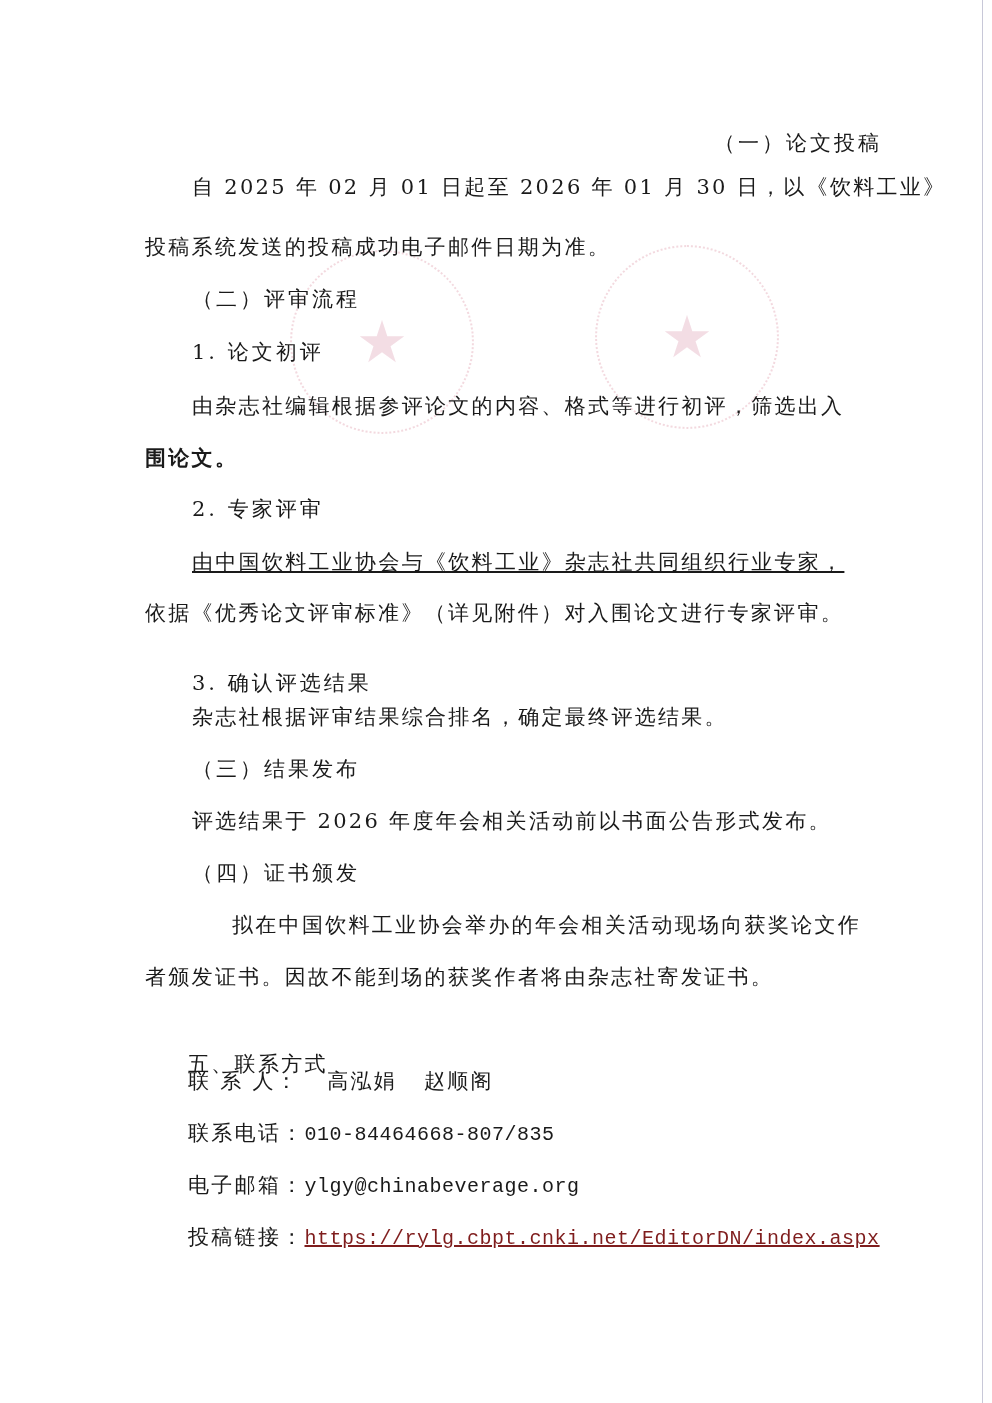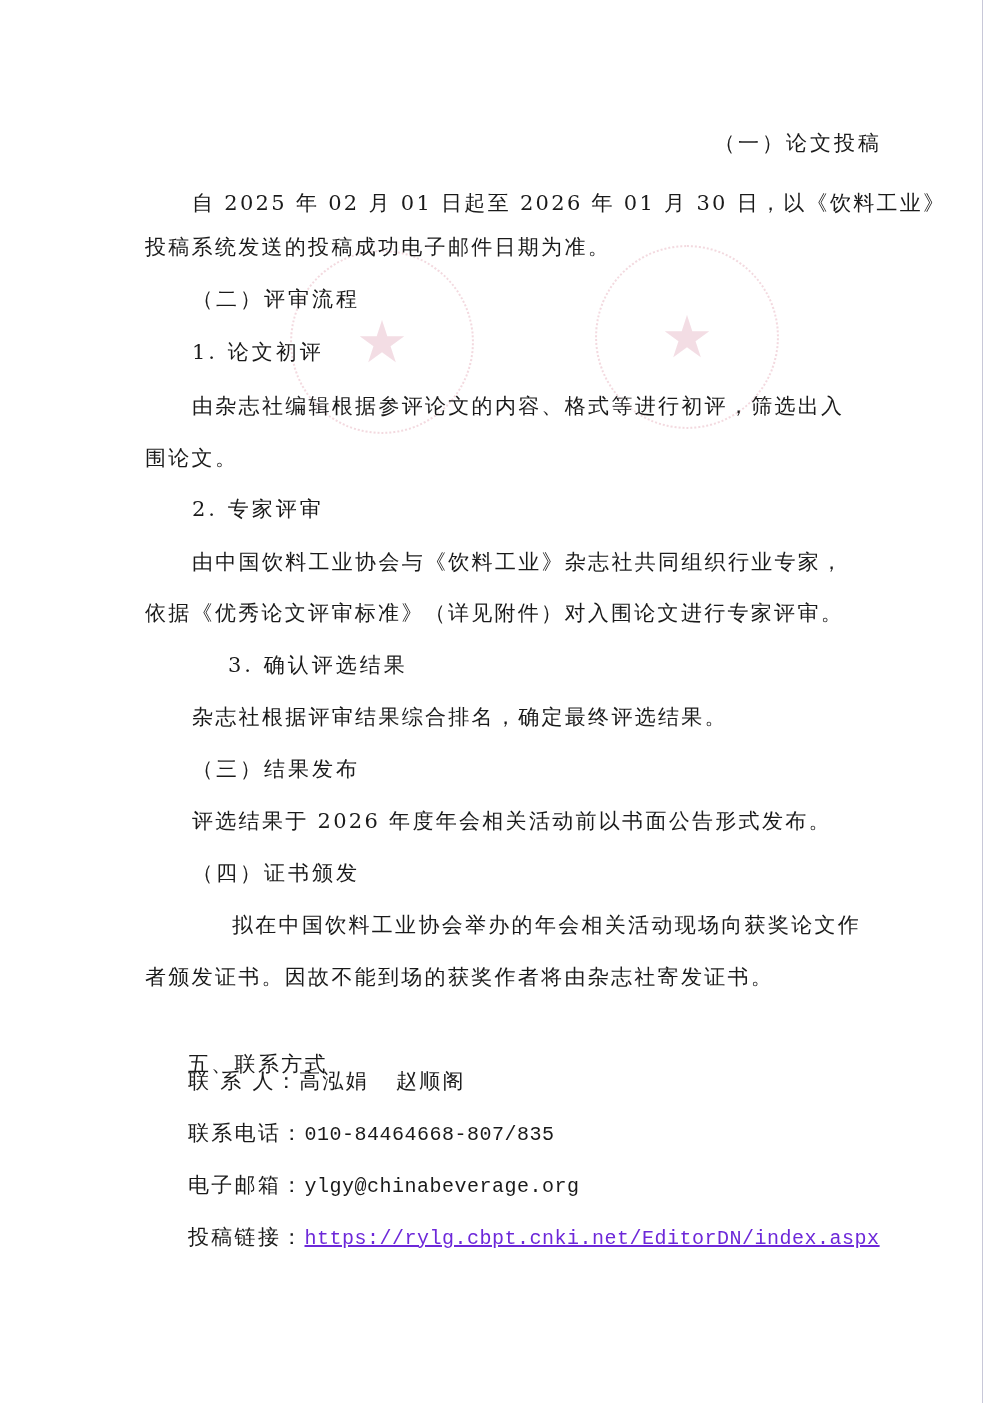--- a/index.html
+++ b/index.html
@@ -18,64 +18,64 @@
     position: absolute; left: 50%; top: 50%; transform: translate(-50%,-50%);
     color: rgba(200,100,130,0.22); font-size: 58px; line-height: 1;
   }
   .line {
     position: absolute; left: 145px; width: 690px; height: 30px;
     font-size: 21px; line-height: 30px; letter-spacing: 2.3px; white-space: nowrap;
   }
   .indent { left: 192px; }
   .head { left: 192px; letter-spacing: 3px; }
   .mono { font-family: "Liberation Mono", monospace; font-size: 20px; letter-spacing: 0.5px; margin-top: 36px; }
-  .link { text-decoration: underline; color: #6d28d9; }
+  .link { text-decoration: underline; color: #7f1d1d; }
   .contact { left: 188px; }
 </style>
 </head>
 <body>
 
 <div class="binding-line"></div>
 
 <div class="seal" style="left:290px; top:250px;">
   <span class="star">★</span>
 </div>
 <div class="seal" style="left:595px; top:245px;">
   <span class="star">★</span>
 </div>
 
 <div>
 
   <div class="line head" style="top:128px;text-align:right;">（一）论文投稿</div>
-  <div class="line indent" style="top:188px;">自 2025 年 02 月 01 日起至 2026 年 01 月 30 日，以《饮料工业》</div>
+  <div class="line indent" style="top:172px;">自 2025 年 02 月 01 日起至 2026 年 01 月 30 日，以《饮料工业》</div>
   <div class="line" style="top:232px;">投稿系统发送的投稿成功电子邮件日期为准。</div>
 
   <div class="line head" style="top:284px;">（二）评审流程</div>
   <div class="line head" style="top:337px;">1.  论文初评</div>
   <div class="line indent" style="top:391px;">由杂志社编辑根据参评论文的内容、格式等进行初评，筛选出入</div>
-  <div class="line" style="top:443px;">围论文。</div>
+  <div class="line" style="top:443px;font-weight:bold;">围论文。</div>
 
   <div class="line head" style="top:494px;">2.  专家评审</div>
-  <div class="line indent" style="top:547px;">由中国饮料工业协会与《饮料工业》杂志社共同组织行业专家，</div>
+  <div class="line indent" style="top:547px;text-decoration:underline;">由中国饮料工业协会与《饮料工业》杂志社共同组织行业专家，</div>
   <div class="line" style="top:598px;">依据《优秀论文评审标准》（详见附件）对入围论文进行专家评审。</div>
 
-  <div class="line head" style="top:650px;margin-left:36px;">3.  确认评选结果</div>
+  <div class="line head" style="top:668px;">3.  确认评选结果</div>
   <div class="line indent" style="top:702px;">杂志社根据评审结果综合排名，确定最终评选结果。</div>
 
   <div class="line head" style="top:754px;">（三）结果发布</div>
   <div class="line indent" style="top:806px;">评选结果于 2026 年度年会相关活动前以书面公告形式发布。</div>
 
   <div class="line head" style="top:858px;">（四）证书颁发</div>
   <div class="line indent" style="top:910px;margin-left:40px;">拟在中国饮料工业协会举办的年会相关活动现场向获奖论文作</div>
   <div class="line" style="top:962px;font-family:Liberation Serif, serif;">者颁发证书。因故不能到场的获奖作者将由杂志社寄发证书。</div>
 
   <div class="line contact" style="top:1049px;">五、联系方式</div>
 
   <div class="line contact" style="top:1066px;">
-    <span>联 系 人：</span><span style="white-space:pre;">高泓娟   赵顺阁</span>
+    <span>联 系 人：</span><span style="white-space:pre;margin-left:28px;">高泓娟   赵顺阁</span>
   </div>
 
   <div class="line contact" style="top:1118px;">
     <span>联系电话：</span><span class="mono">010-84464668-807/835</span>
   </div>
 
   <div class="line contact" style="top:1170px;">
     <span>电子邮箱：</span><span class="mono">ylgy@chinabeverage.org</span>
   </div>
 

